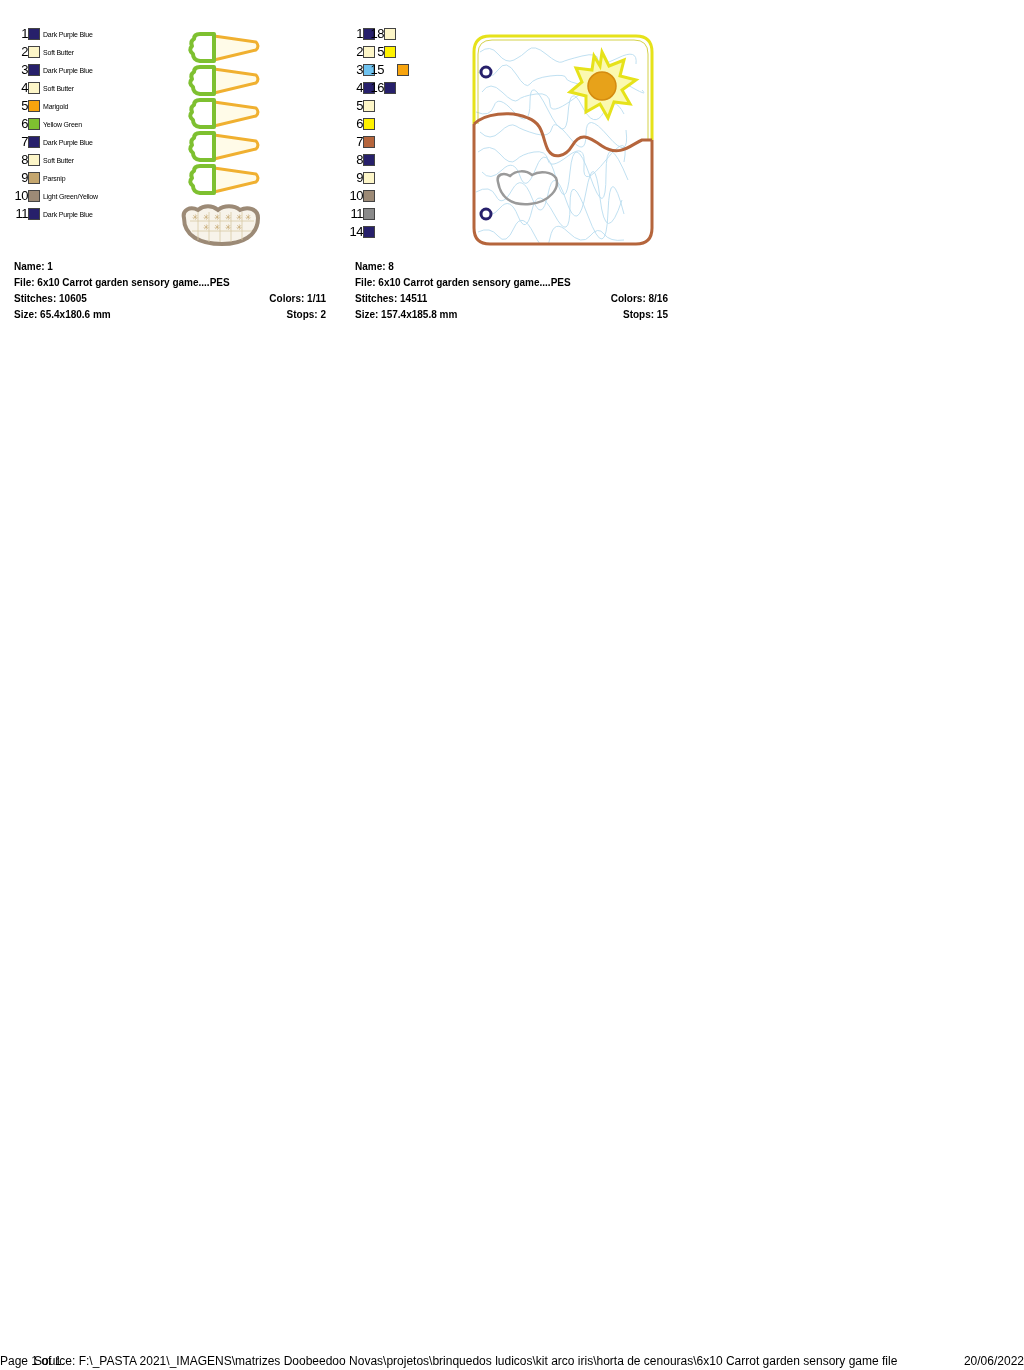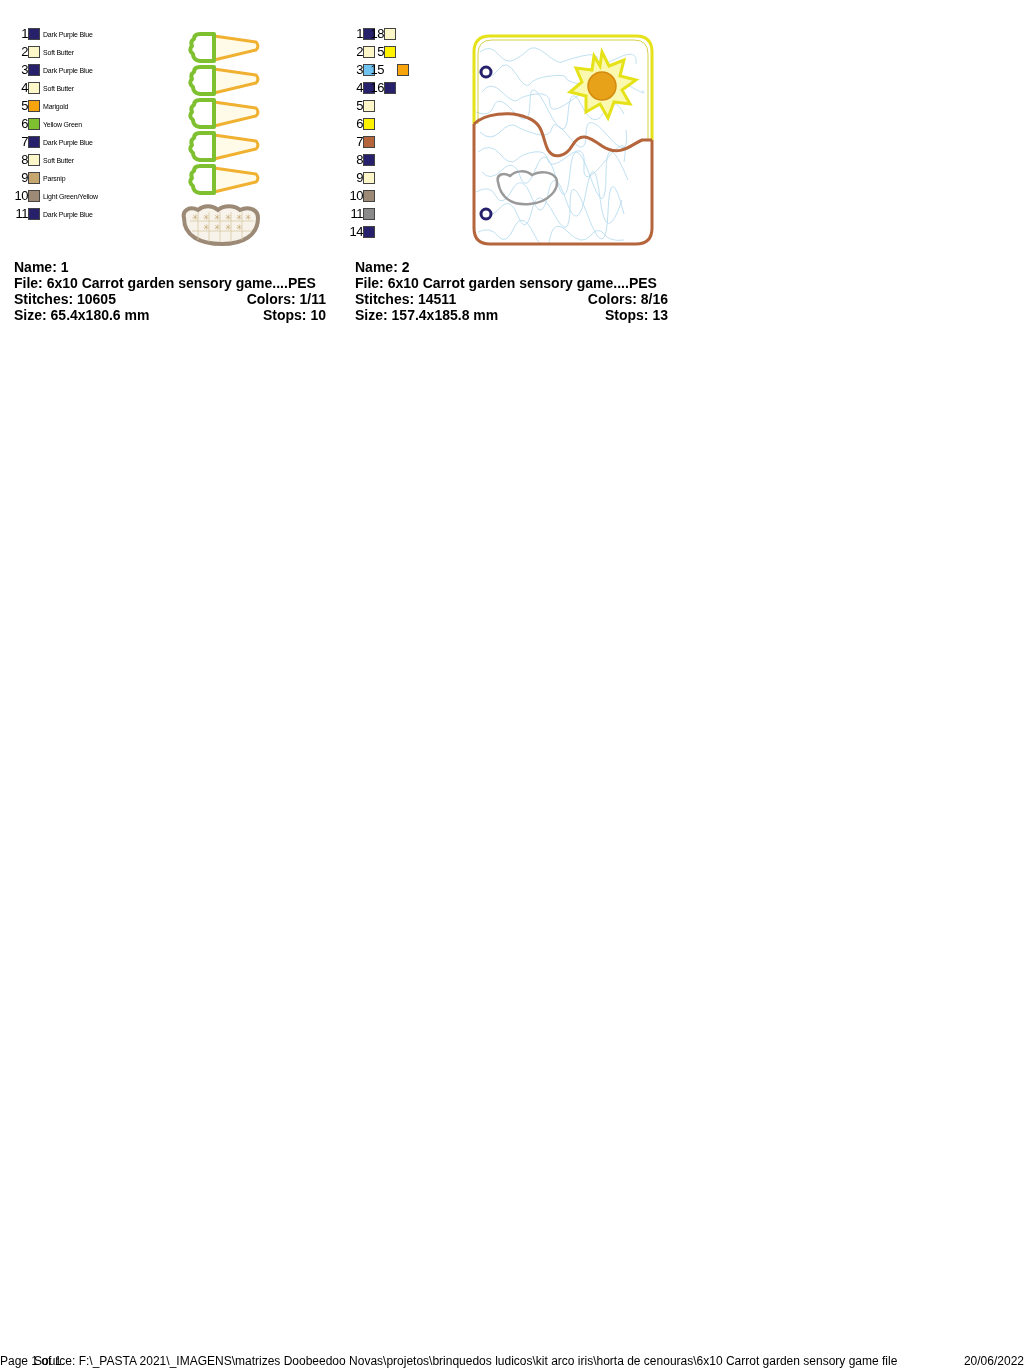--- a/index.html
+++ b/index.html
@@ -7,21 +7,21 @@
 
   .design { position: absolute; top: 0; }
   .design-1 { left: 0; width: 340px; }
   .design-2 { left: 345px; width: 340px; }
 
   .swatch-row { position: absolute; height: 14px; display: flex; align-items: center; }
   .swatch-num { font-size: 13px; width: 28px; text-align: right; line-height: 14px; letter-spacing: -0.5px; }
   .swatch { width: 12px; height: 12px; border: 1px solid #444; box-sizing: border-box; margin-left: 0px; }
   .swatch-name { font-size: 7px; margin-left: 3px; letter-spacing: -0.2px; white-space: nowrap; }
 
-  .info { position: absolute; font-weight: bold; font-size: 14px; line-height: 16px; }
+  .info { position: absolute; font-weight: bold; font-size: 10px; line-height: 16px; }
   .info-line { position: relative; height: 16px; white-space: nowrap; }
   .info-right { position: absolute; right: 0; top: 0; }
 
   .preview { position: absolute; }
 
   .footer { position: absolute; bottom: 0; left: 0; width: 1024px; height: 18px; font-size: 12px; line-height: 18px; white-space: nowrap; }
   .footer span { position: absolute; top: 0; }
 </style>
 </head>
 <body>
@@ -131,21 +131,21 @@
           <text x="43" y="24">✳</text>
           <text x="54" y="24">✳</text>
       </g>
     </g>
   </svg>
 
   <div class="info" style="left:14px; top:259px; width:317px;">
     <div class="info-line"><span>Name: 1</span></div>
     <div class="info-line"><span>File: 6x10 Carrot garden sensory game....PES</span></div>
     <div class="info-line"><span>Stitches: 10605</span><span class="info-right" style="right:5px;">Colors: 1/11</span></div>
-    <div class="info-line"><span>Size: 65.4x180.6 mm</span><span class="info-right" style="right:5px;">Stops: 10</span></div>
+    <div class="info-line"><span>Size: 65.4x180.6 mm</span><span class="info-right" style="right:5px;">Stops: 2</span></div>
   </div>
 </div>
 
 <div class="design design-2">
   <div id="d2-colors">
       <div class="swatch-row" style="left: -5px; top: 27px;">
         <span class="swatch-num" style="width:23px">1</span>
         <span class="swatch" style="background: rgb(39, 32, 107);"></span>
       </div>
       <div class="swatch-row" style="left: -5px; top: 45px;">
@@ -241,24 +241,24 @@
 
     <g transform="translate(132,54)">
       <polygon points="0,-34 7,-20 22,-26 18,-10 34,-6 20,4 28,18 12,16 6,32 -2,18 -16,26 -16,10 -32,6 -20,-4 -26,-18 -10,-16 -8,-30 -2,-20" fill="#fbf9b0" stroke="#e6e21a" stroke-width="3"></polygon>
       <circle cx="0" cy="0" r="14" fill="#e7a21a" stroke="#d48b10" stroke-width="1.5"></circle>
     </g>
 
     <path d="M28,150 C26,142 34,140 40,144 C46,138 56,138 62,143 C70,138 82,140 86,146 C90,156 80,170 60,172 C38,174 30,162 28,150 Z" fill="none" stroke="#9a9a9a" stroke-width="2.5"></path>
   </svg>
 
   <div class="info" style="left:10px; top:259px; width:317px;">
-    <div class="info-line"><span>Name: 2</span></div>
+    <div class="info-line"><span>Name: 8</span></div>
     <div class="info-line"><span>File: 6x10 Carrot garden sensory game....PES</span></div>
     <div class="info-line"><span>Stitches: 14511</span><span class="info-right" style="right:4px;">Colors: 8/16</span></div>
-    <div class="info-line"><span>Size: 157.4x185.8 mm</span><span class="info-right" style="right:4px;">Stops: 13</span></div>
+    <div class="info-line"><span>Size: 157.4x185.8 mm</span><span class="info-right" style="right:4px;">Stops: 15</span></div>
   </div>
 </div>
 
 <div class="footer">
   <span style="left:0;">Page 1 of 1</span>
   <span style="left:34px;">Source: F:\_PASTA 2021\_IMAGENS\matrizes Doobeedoo Novas\projetos\brinquedos ludicos\kit arco iris\horta de cenouras\6x10 Carrot garden sensory game file</span>
   <span style="right:0; left:auto;">20/06/2022</span>
 </div>
 
 </body></html>

